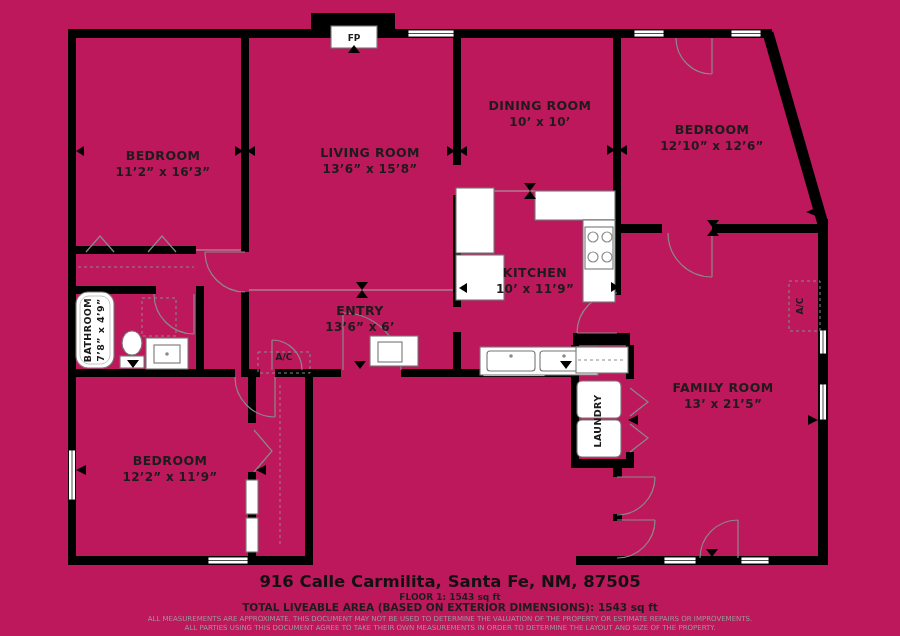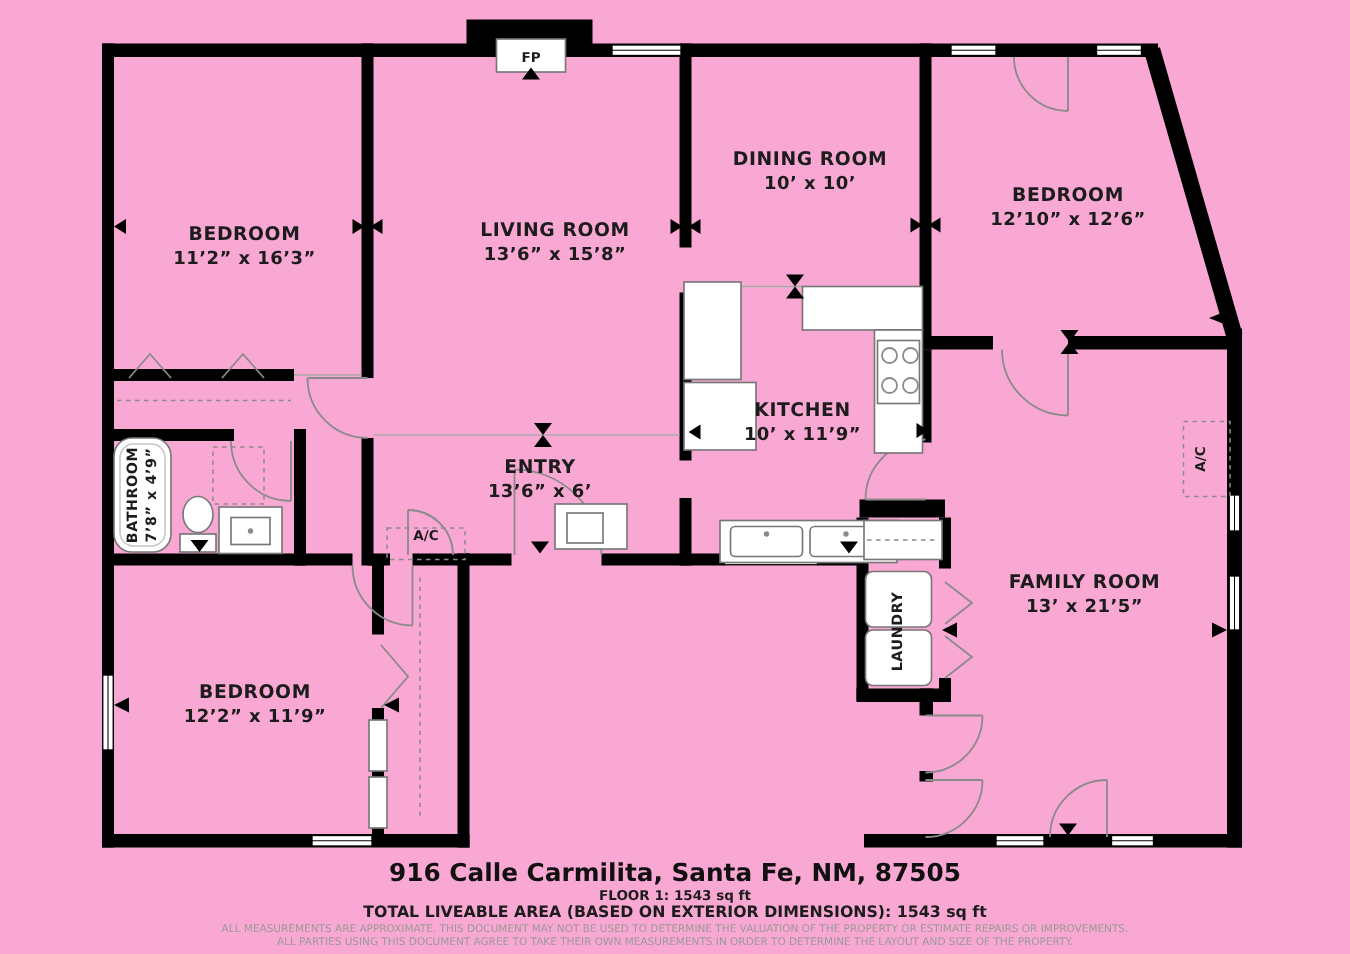--- a/index.html
+++ b/index.html
@@ -1,16 +1,16 @@
 <!DOCTYPE html>
 <html><head>
 <meta charset="utf-8">
 <style>
   html,body{margin:0;padding:0;background:#ffffff;}
-  .stage{position:relative;width:900px;height:636px;background:#f9a8d4;overflow:hidden;
+  .stage{position:relative;width:900px;height:636px;background:#be185d;overflow:hidden;
          font-family:"DejaVu Sans", sans-serif;}
   svg{display:block;}
   text{fill:#1c1c1c;}
   .room-name{font-size:12.5px;font-weight:600;letter-spacing:.4px;}
   .room-dims{font-size:12px;font-weight:600;letter-spacing:.3px;}
   .small-label{font-size:9px;font-weight:600;}
   .rot-label{font-size:9.5px;font-weight:600;letter-spacing:.4px;}
   .title-line{font-size:16.5px;font-weight:600;fill:#111;}
   .floor-line{font-size:9px;font-weight:700;}
   .area-line{font-size:10.5px;font-weight:700;}

